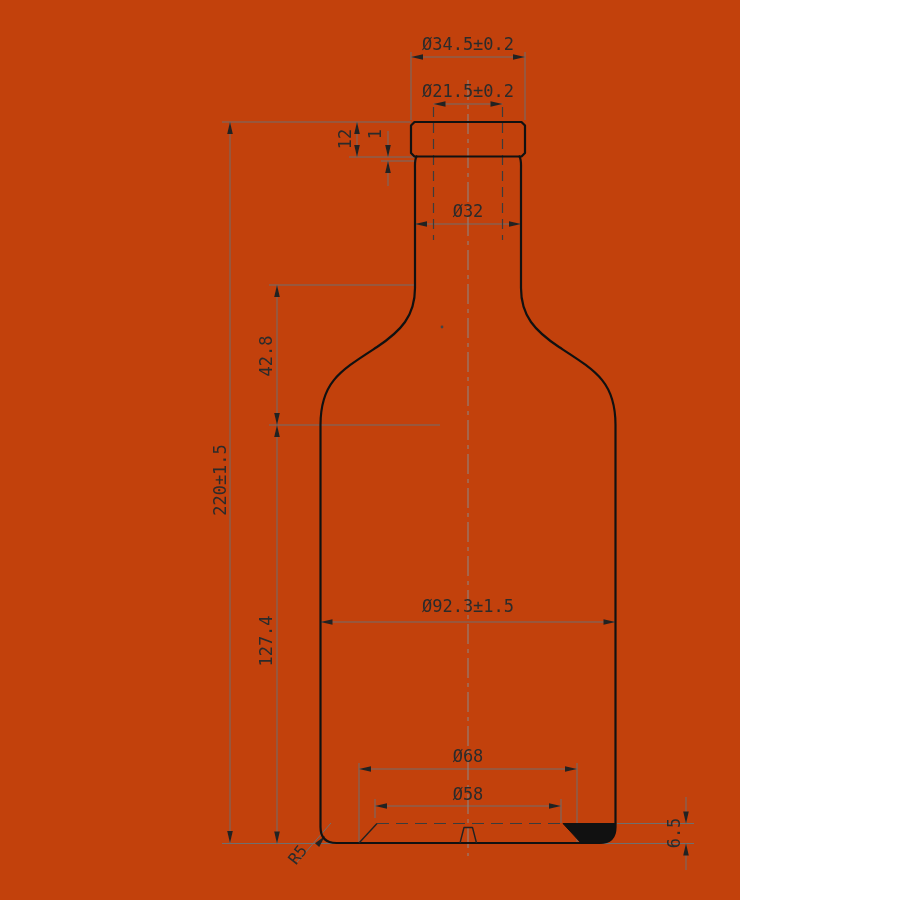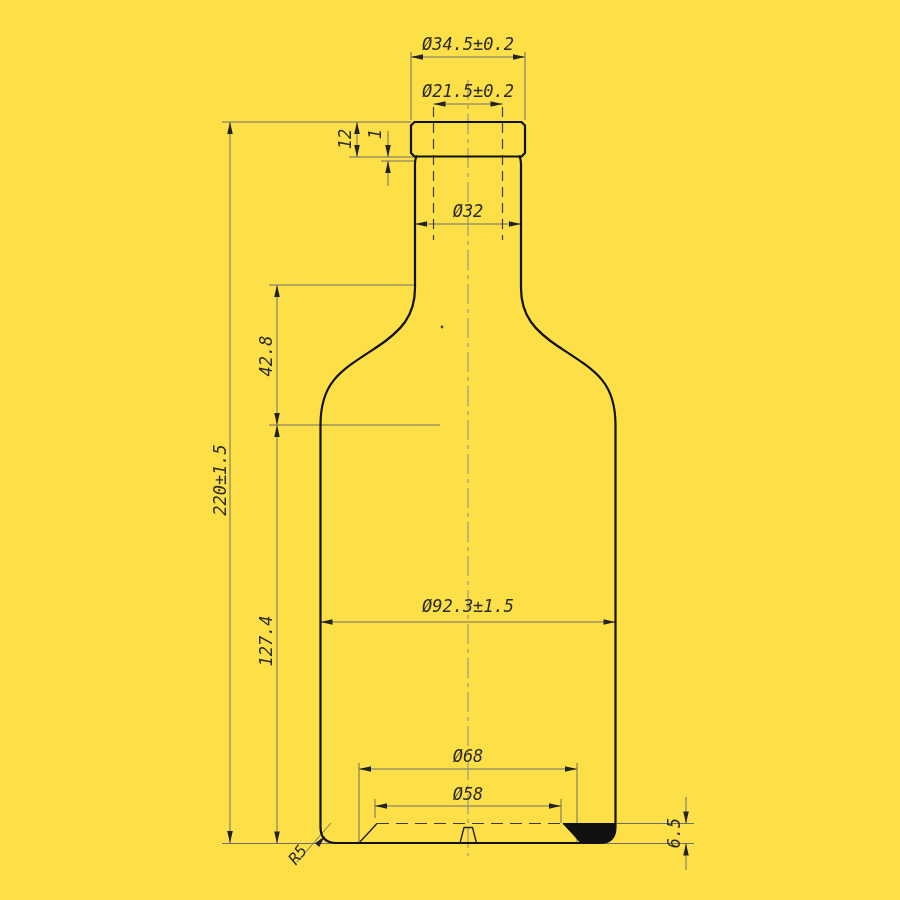--- a/index.html
+++ b/index.html
@@ -6,24 +6,23 @@
     margin: 0;
     padding: 0;
     background: #ffffff;
     width: 900px;
     height: 900px;
     overflow: hidden;
     font-family: "DejaVu Sans Mono", "Liberation Mono", monospace;
   }
   .stage {
     position: relative;
-    width: 900px;
+    width: 740px;
     height: 900px;
-    background: #fde047;
-    font-style: italic;
+    background: #c2410c;
   }
   svg text {
     font-family: "DejaVu Sans Mono", "Liberation Mono", monospace;
     font-size: 17px;
     fill: #2b2b2b;
   }
   svg .small-dim { font-size: 16px; }
   .thin  { stroke: #6f6f6f; stroke-width: 1;   fill: none; }
   .dash  { stroke: #3c3c3c; stroke-width: 1.2; fill: none; stroke-dasharray: 10 6; }
   .dash2 { stroke: #3c3c3c; stroke-width: 1.2; fill: none; stroke-dasharray: 12 7; }

